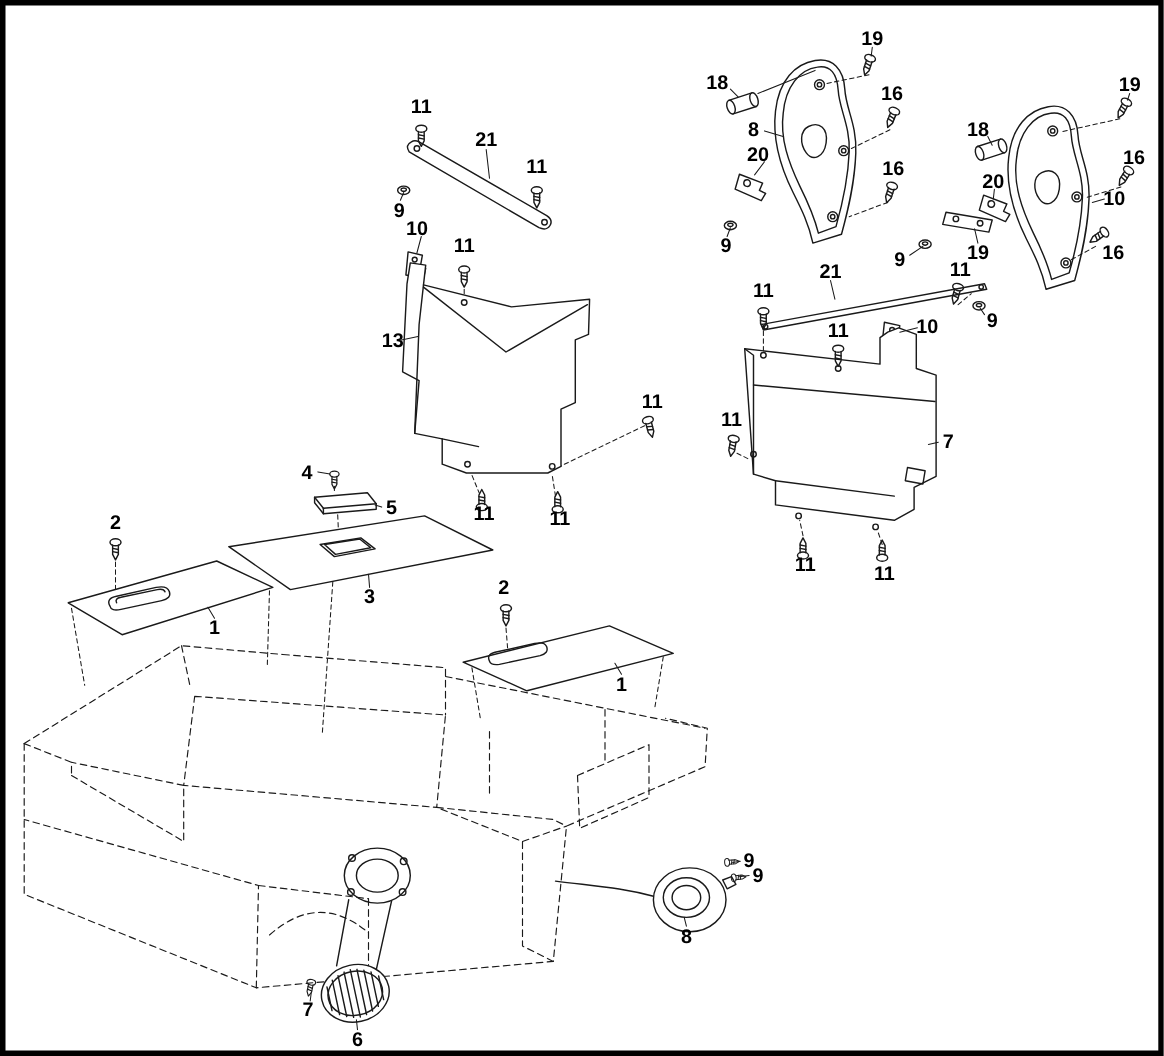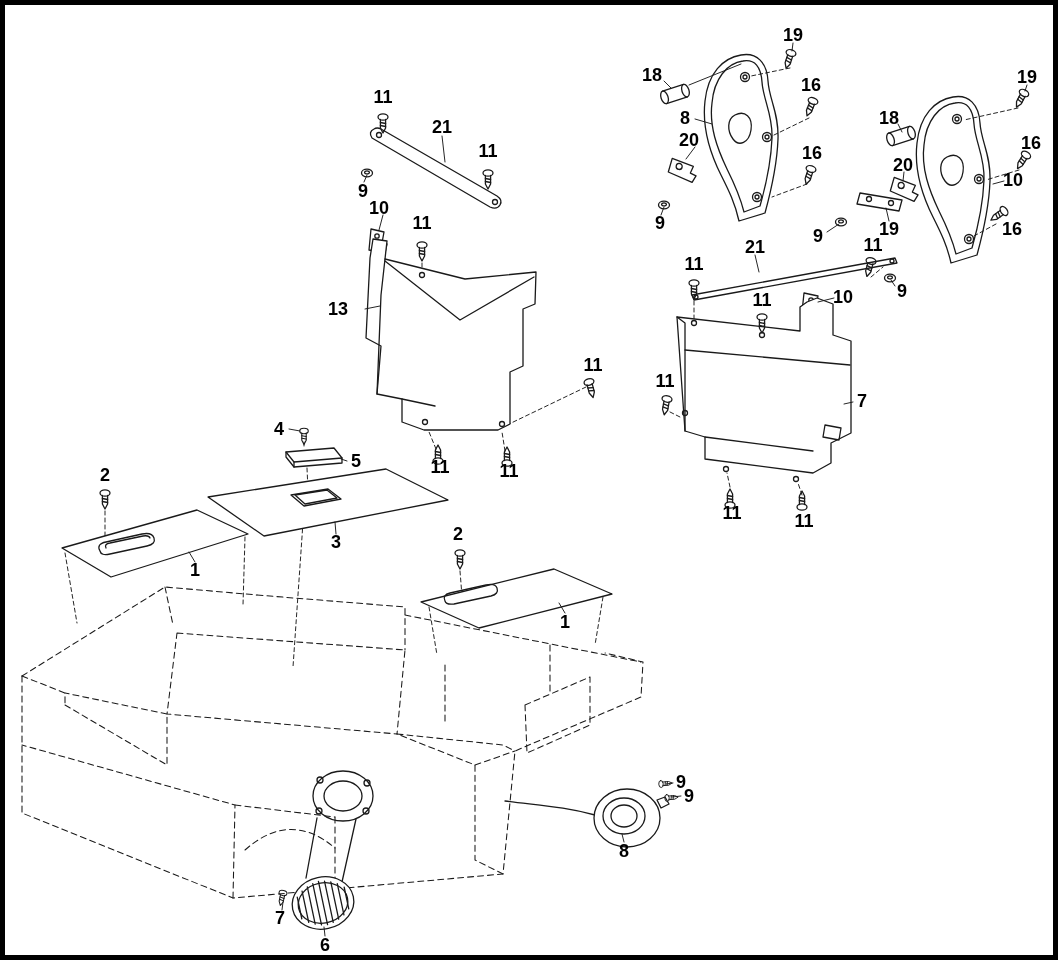--- a/index.html
+++ b/index.html
@@ -329,21 +329,21 @@
       <div class="callout" style="left: 417px; top: 218px;">11</div>
       <div class="callout" style="left: 884px; top: 224px;">19</div>
       <div class="callout" style="left: 1007px; top: 224px;">16</div>
       <div class="callout" style="left: 813px; top: 231px;">9</div>
       <div class="callout" style="left: 868px; top: 240px;">11</div>
       <div class="callout" style="left: 750px; top: 242px;">21</div>
       <div class="callout" style="left: 689px; top: 259px;">11</div>
       <div class="callout" style="left: 897px; top: 286px;">9</div>
       <div class="callout" style="left: 838px; top: 292px;">10</div>
       <div class="callout" style="left: 757px; top: 295px;">11</div>
-      <div class="callout" style="left: 333px; top: 304px;">13</div>
+      <div class="callout" style="left: 352px; top: 304px;">13</div>
       <div class="callout" style="left: 588px; top: 360px;">11</div>
       <div class="callout" style="left: 660px; top: 376px;">11</div>
       <div class="callout" style="left: 857px; top: 396px;">7</div>
       <div class="callout" style="left: 274px; top: 424px;">4</div>
       <div class="callout" style="left: 351px; top: 456px;">5</div>
       <div class="callout" style="left: 435px; top: 462px;">11</div>
       <div class="callout" style="left: 504px; top: 466px;">11</div>
       <div class="callout" style="left: 100px; top: 470px;">2</div>
       <div class="callout" style="left: 727px; top: 508px;">11</div>
       <div class="callout" style="left: 799px; top: 516px;">11</div>

